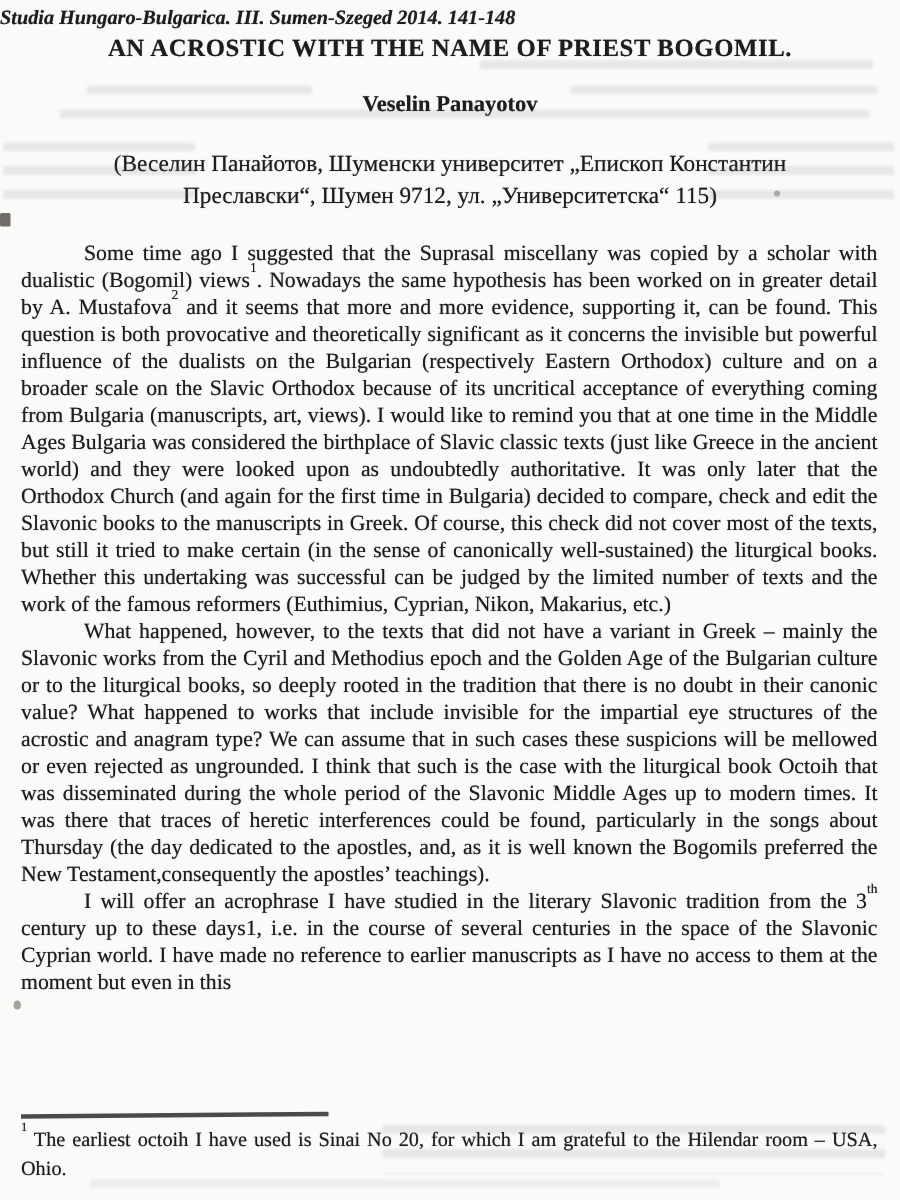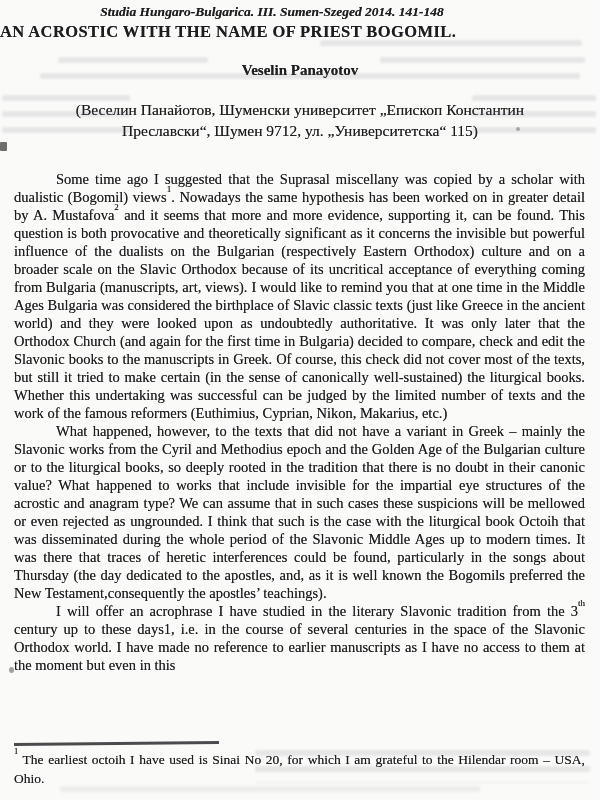--- a/index.html
+++ b/index.html
@@ -37,48 +37,49 @@
   .g6 { left:472px; top:95px;  width:124px; height:42px; }
   .g7 { left:255px; top:750px; width:335px; height:33px; }
   .g8 { left:60px;  top:786px; width:420px; height:12px; opacity:.7; }
   .speck { position: absolute; pointer-events: none; }
   .s1 { left:0px;   top:142px; width:7px; height:9px; background:#57544f; border-radius:1px; opacity:.85; }
   .s2 { left:9px;   top:667px; width:5px; height:6px; background:#6a675f; border-radius:50%; opacity:.6; }
   .s3 { left:516px; top:127px; width:4px; height:4px; background:#76736e; border-radius:50%; opacity:.55; }
   
   .journal-header {
     padding: 4px 56px 0 0;
-    text-align: center;
+    text-align: left;
     font-weight: bold;
     font-style: italic;
     font-size: 13.5px;
     line-height: 16px;
   }
   .title {
     margin: 2px 0 0 0;
+    text-align: center;
     font-size: 16.5px;
     font-weight: bold;
     letter-spacing: 0.4px;
     line-height: 20px;
   }
   .author {
     margin-top: 19px;
     text-align: center;
     font-weight: bold;
     font-size: 15px;
     line-height: 18px;
   }
   .affiliation {
     margin-top: 20px;
     text-align: center;
     font-size: 15.5px;
     line-height: 21px;
   }
   .body-text {
-    margin-top: 29px;
+    margin-top: 19px;
     padding: 0 15px 0 14px;
     font-size: 14.5px;
     line-height: 18px;
     text-align: justify;
   }
   .body-text p {
     margin: 0;
     text-indent: 42px;
   }
   sup {
@@ -135,21 +136,21 @@
     <div>(Веселин Панайотов, Шуменски университет „Епископ Константин</div>
     <div>Преславски“, Шумен 9712, ул. „Университетска“ 115)</div>
   </div>
 
   <div class="body-text">
 
     <p><span>Some time ago I suggested that the Suprasal miscellany was copied by a scholar with dualistic (Bogomil) views</span><sup>1</sup><span>. Nowadays the same hypothesis has been worked on in greater detail by A. Mustafova</span><sup>2</sup><span> and it seems that more and more evidence, supporting it, can be found. This question is both provocative and theoretically significant as it concerns the invisible but powerful influence of the dualists on the Bulgarian (respectively Eastern Orthodox) culture and on a broader scale on the Slavic Orthodox because of its uncritical acceptance of everything coming from Bulgaria (manuscripts, art, views). I would like to remind you that at one time in the Middle Ages Bulgaria was considered the birthplace of Slavic classic texts (just like Greece in the ancient world) and they were looked upon as undoubtedly authoritative. It was only later that the Orthodox Church (and again for the first time in Bulgaria) decided to compare, check and edit the Slavonic books to the manuscripts in Greek. Of course, this check did not cover most of the texts, but still it tried to make certain (in the sense of canonically well-sustained) the liturgical books. Whether this undertaking was successful can be judged by the limited number of texts and the work of the famous reformers (Euthimius, Cyprian, Nikon, Makarius, etc.)</span></p>
 
     <p><span>What happened, however, to the texts that did not have a variant in Greek – mainly the Slavonic works from the Cyril and Methodius epoch and the Golden Age of the Bulgarian culture or to the liturgical books, so deeply rooted in the tradition that there is no doubt in their canonic value? What happened to works that include invisible for the impartial eye structures of the acrostic and anagram type? We can assume that in such cases these suspicions will be mellowed or even rejected as ungrounded. I think that such is the case with the liturgical book </span><span class="octoih">Octoih</span><span> that was disseminated during the whole period of the Slavonic Middle Ages up to modern times. It was there that traces of heretic interferences could be found, particularly in the songs about Thursday (the day dedicated to the apostles, and, as it is well known the Bogomils preferred the New Testament,consequently the apostles’ teachings).</span></p>
 
-    <p><span>I will offer an acrophrase I have studied in the literary Slavonic tradition from the 3</span><sup>th</sup><span> century up to these days1, i.e. in the course of several centuries in the space of the Slavonic Orthodox world. I have made no reference to earlier manuscripts as I have no access to them at the moment but even in this</span></p>
+    <p><span>I will offer an acrophrase I have studied in the literary Slavonic tradition from the 3</span><sup>th</sup><span> century up to these days1, i.e. in the course of several centuries in the space of the Slavonic Cyprian world. I have made no reference to earlier manuscripts as I have no access to them at the moment but even in this</span></p>
 
   </div>
 
   <div class="footnote-area">
     <div class="footnote-rule"></div>
     <p class="footnote"><sup>1</sup> <span>The earliest octoih I have used is Sinai No 20, for which I am grateful to the Hilendar room – USA, Ohio.</span></p>
   </div>
 
 </div>
 

